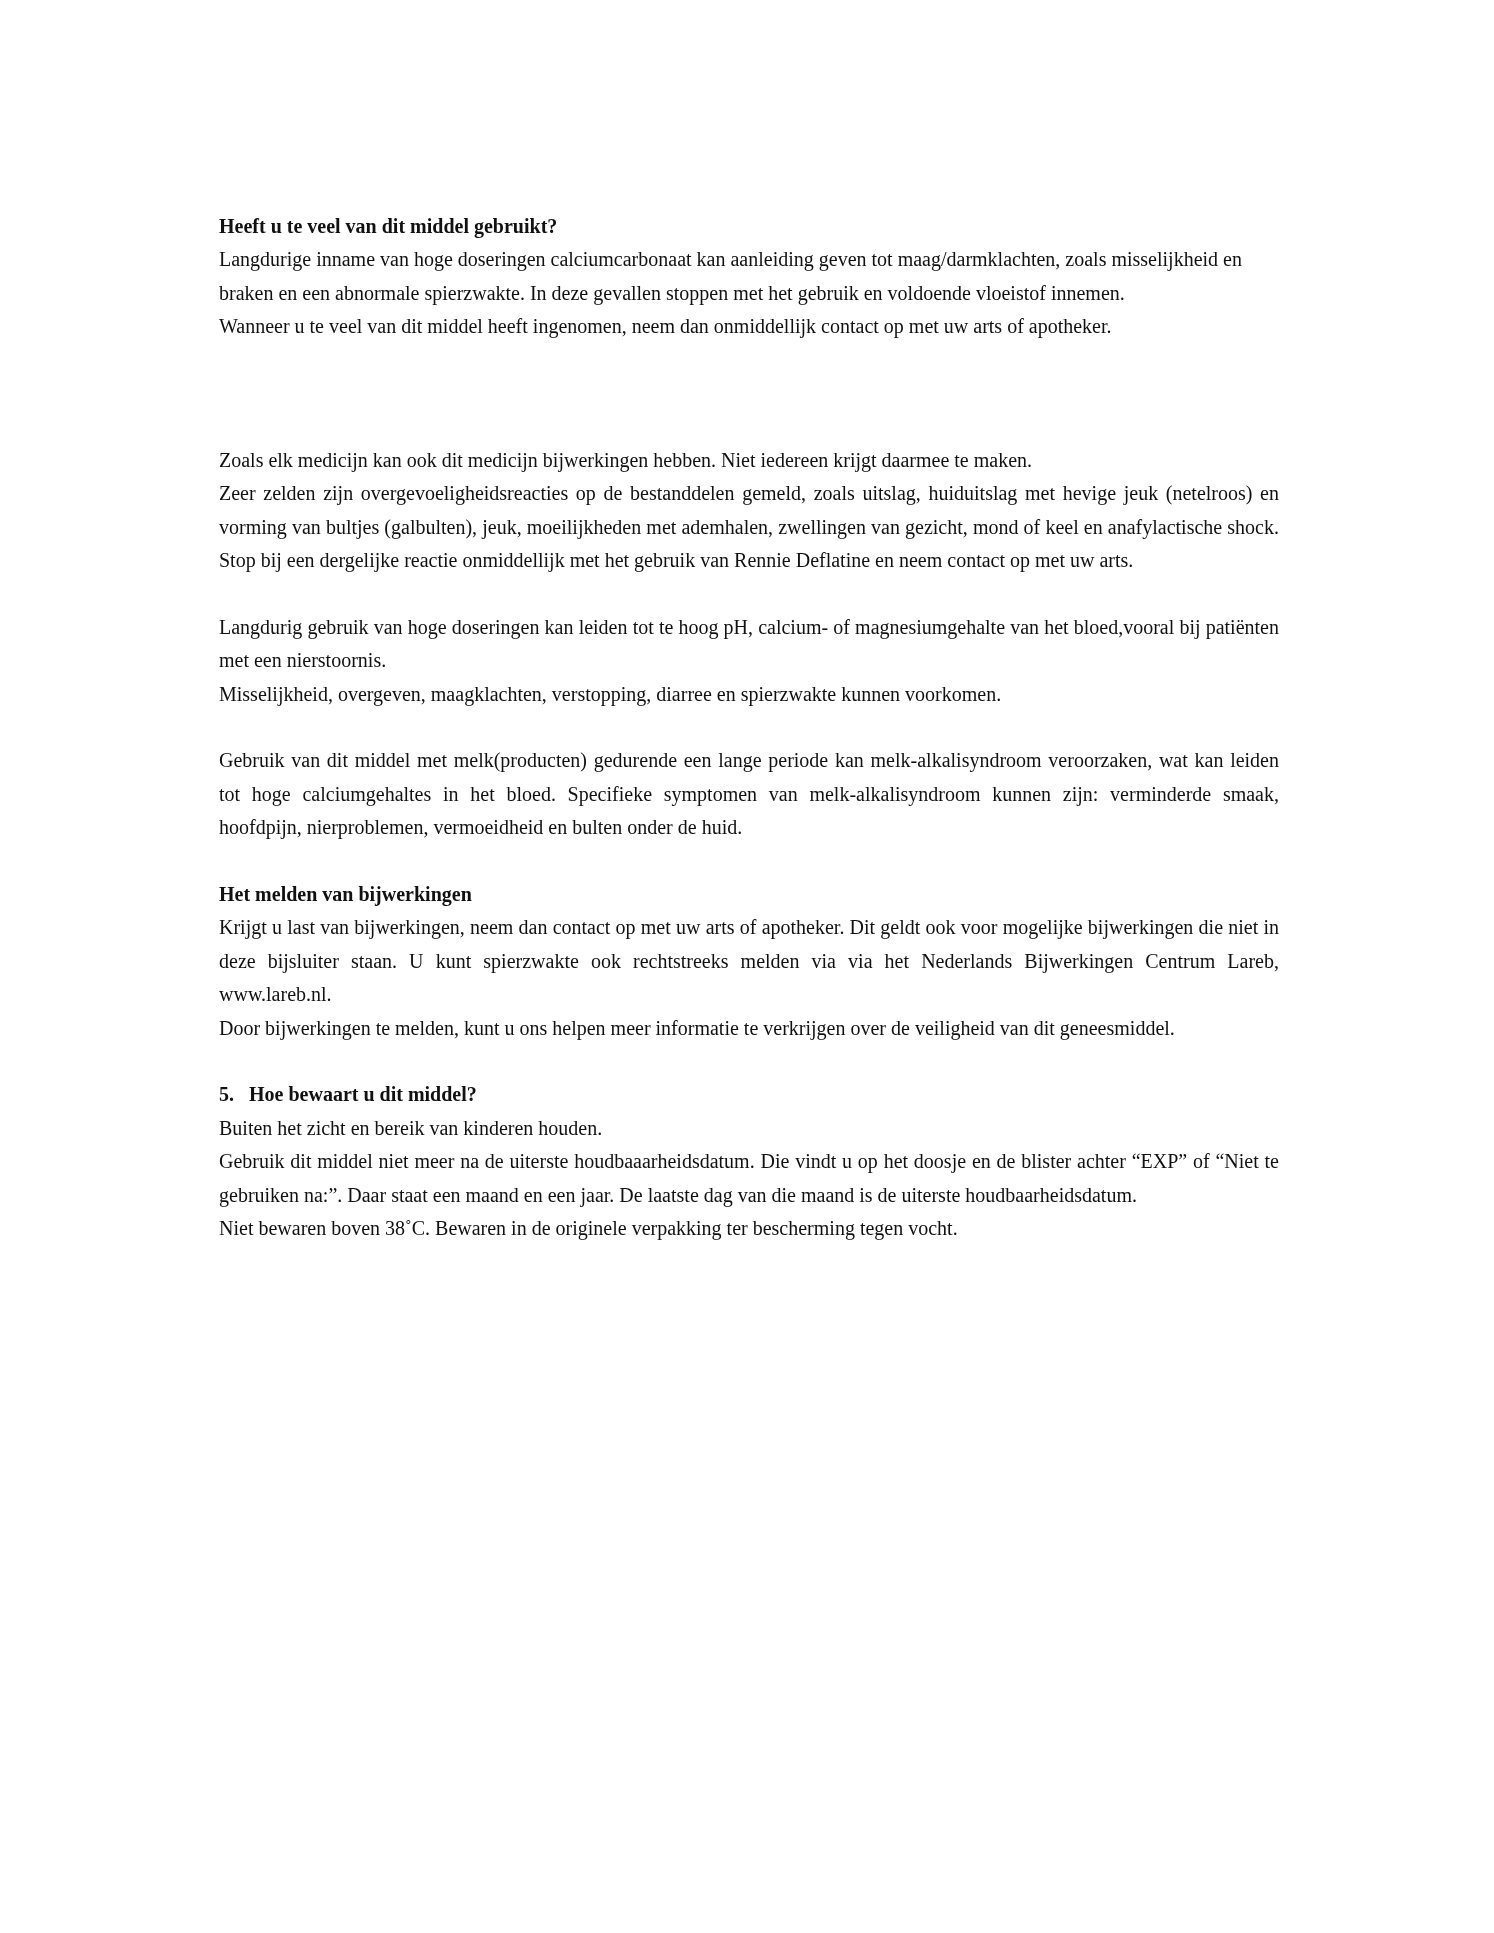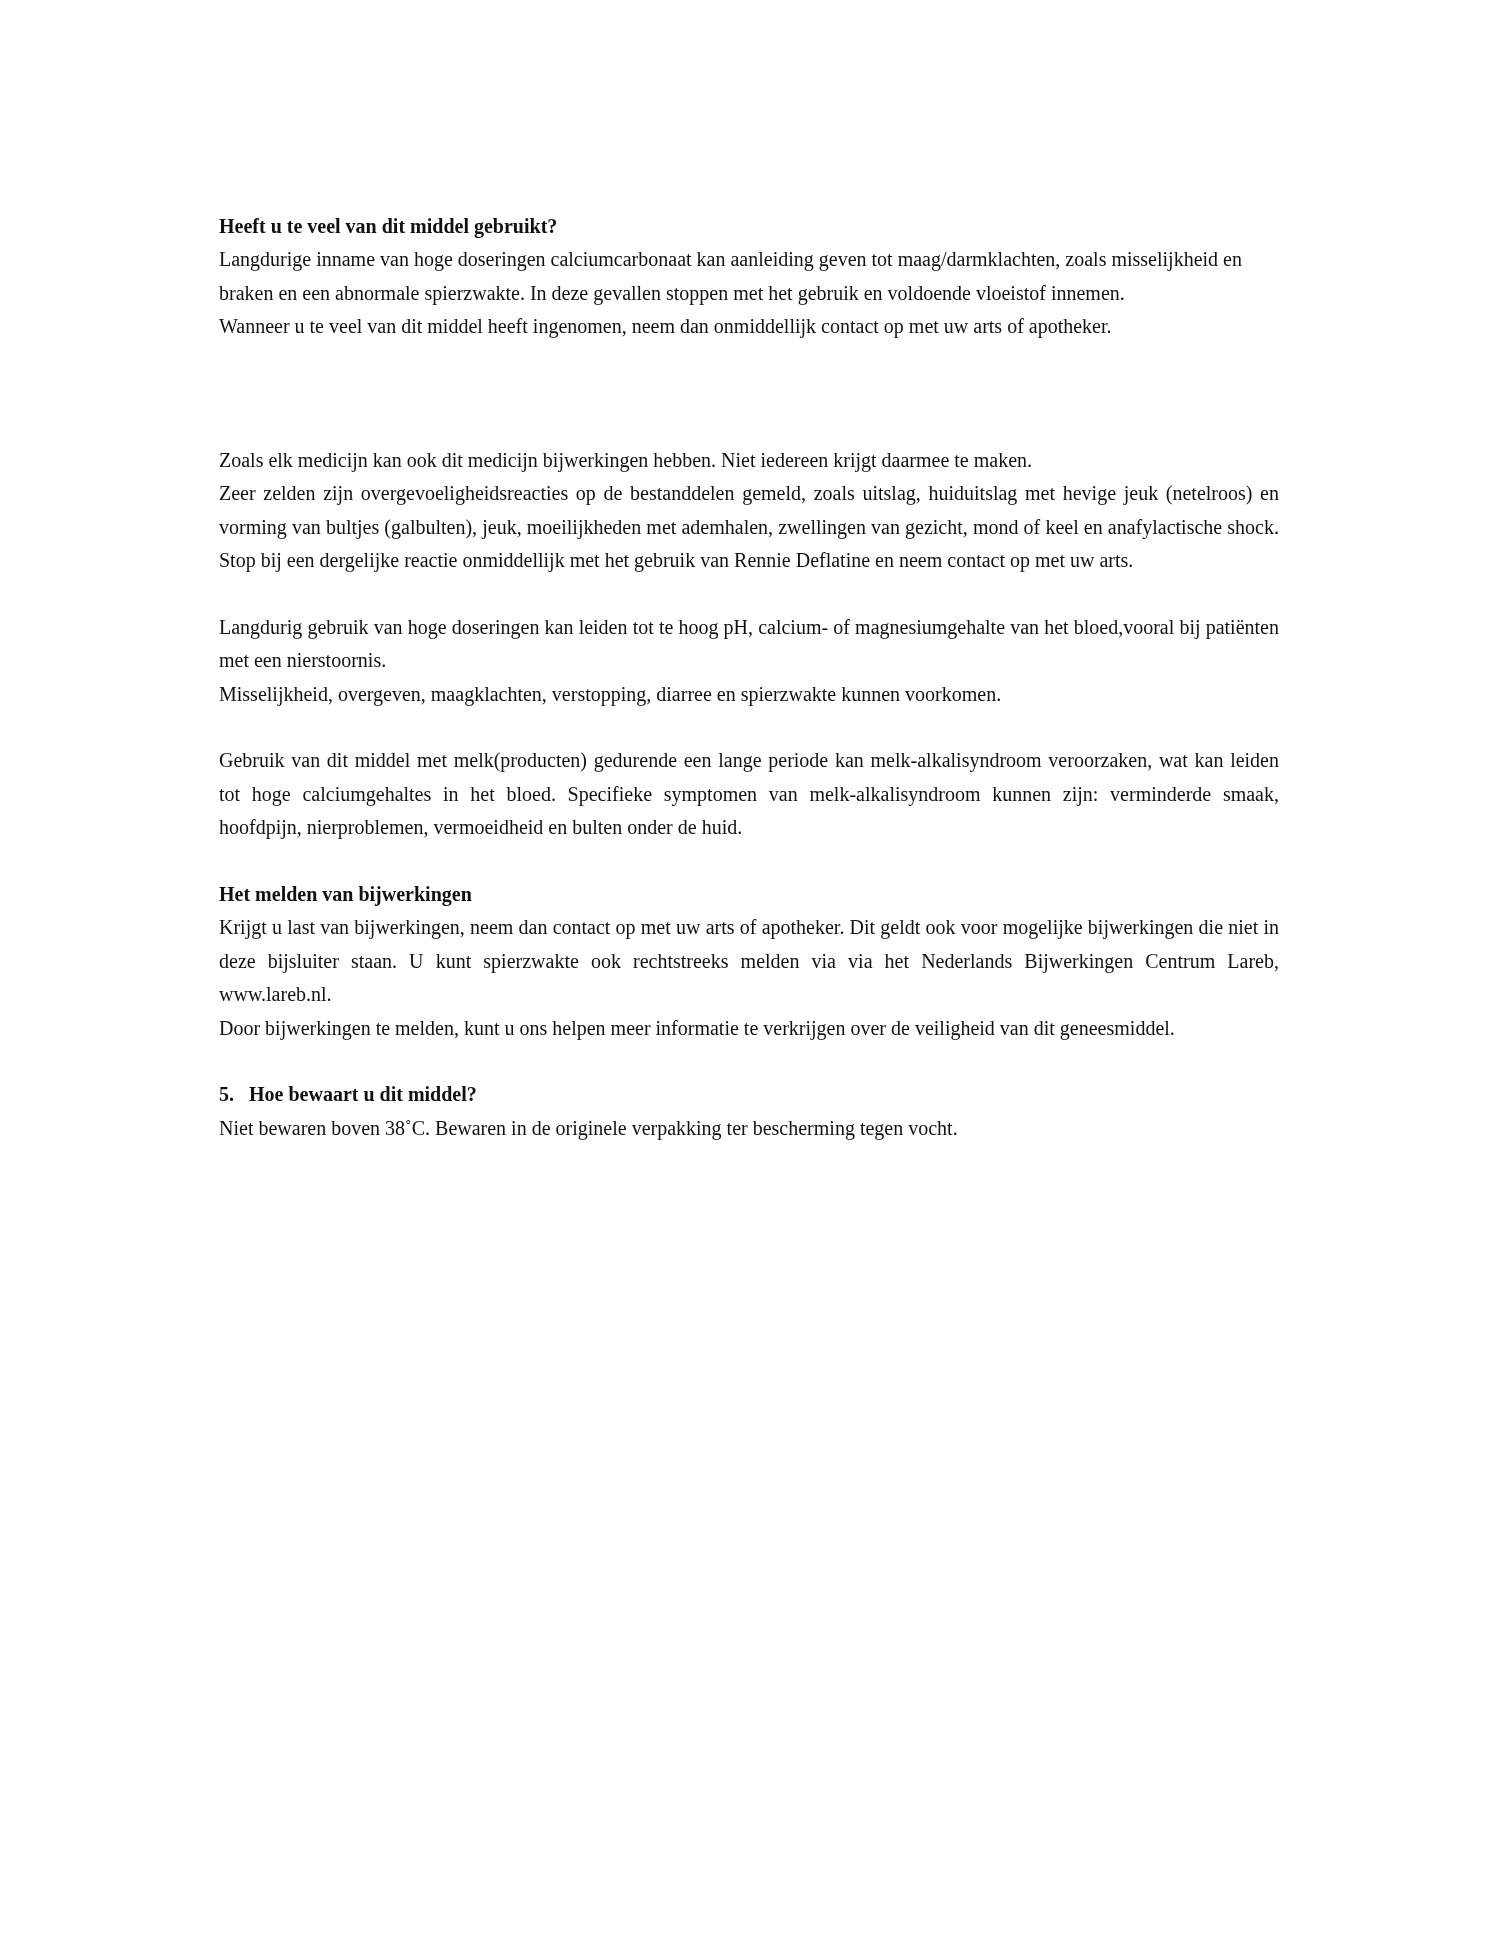--- a/index.html
+++ b/index.html
@@ -56,16 +56,18 @@
   <div class="block just">
     <p class="h">Het melden van bijwerkingen</p>
     <p>Krijgt u last van bijwerkingen, neem dan contact op met uw arts of apotheker. Dit geldt ook voor mogelijke bijwerkingen die niet in deze bijsluiter staan. U kunt spierzwakte ook rechtstreeks melden via via het Nederlands Bijwerkingen Centrum Lareb, www.lareb.nl.</p>
     <p>Door bijwerkingen te melden, kunt u ons helpen meer informatie te verkrijgen over de veiligheid van dit geneesmiddel.</p>
   </div>
 
   <div class="gap1"></div>
 
   <div class="block just">
     <p class="h"><span class="num">5.</span><span>Hoe bewaart u dit middel?</span></p>
+    <p>Buiten het zicht en bereik van kinderen houden.</p>
+    <p>Gebruik dit middel niet meer na de uiterste houdbaaarheidsdatum. Die vindt u op het doosje en de blister achter “EXP” of “Niet te gebruiken na:”. Daar staat een maand en een jaar. De laatste dag van die maand is de uiterste houdbaarheidsdatum.</p>
     <p>Niet bewaren boven 38˚C. Bewaren in de originele verpakking ter bescherming tegen vocht.</p>
   </div>
 
 </div>
 
 </body></html>

